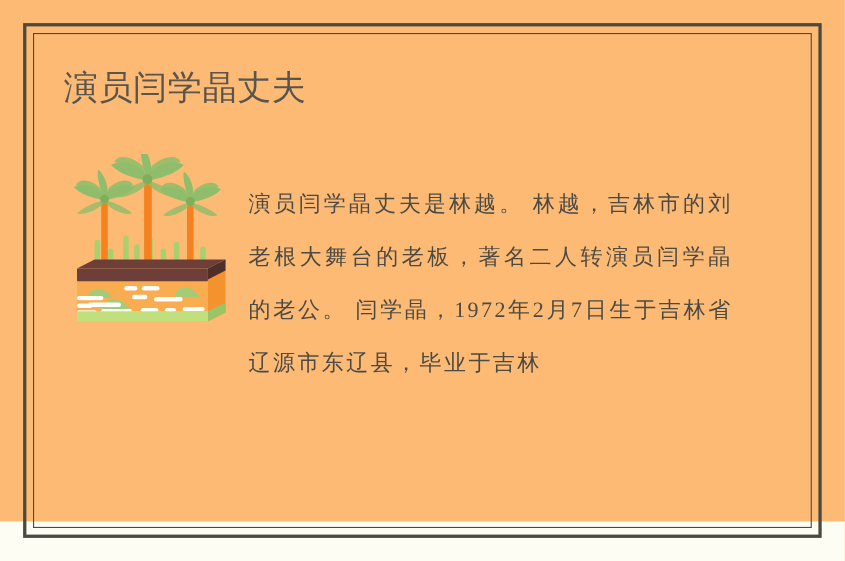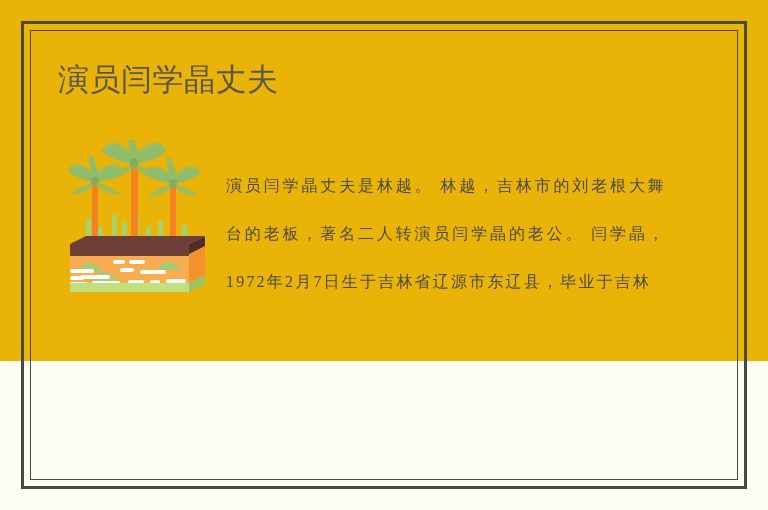--- a/index.html
+++ b/index.html
@@ -10,22 +10,22 @@
     width: 768px;
     height: 510px;
     background: #fdfdf3;
     font-family: "Liberation Sans", sans-serif;
     overflow: hidden;
   }
 
   #page {
     position: relative;
     width: 768px;
-    height: 361px;
-    background: #eab308;
+    height: 474px;
+    background: #fdba74;
     box-sizing: border-box;
   }
 
   
   .frame-outer {
     position: absolute;
     left: 21px;
     top: 21px;
     width: 726px;
     height: 468px;
@@ -78,21 +78,21 @@
     height: 160px;
   }
 
   
   .article-body {
     position: absolute;
     left: 196px;
     top: 132px;
     width: 440px;
     font-family: "Liberation Serif", serif;
-    font-size: 16px;
+    font-size: 20px;
     line-height: 48px;
     color: #4c4a44;
     letter-spacing: 2.2px;
     text-align: justify;
     text-justify: inter-character;
   }
 </style>
 </head>
 <body>
 

